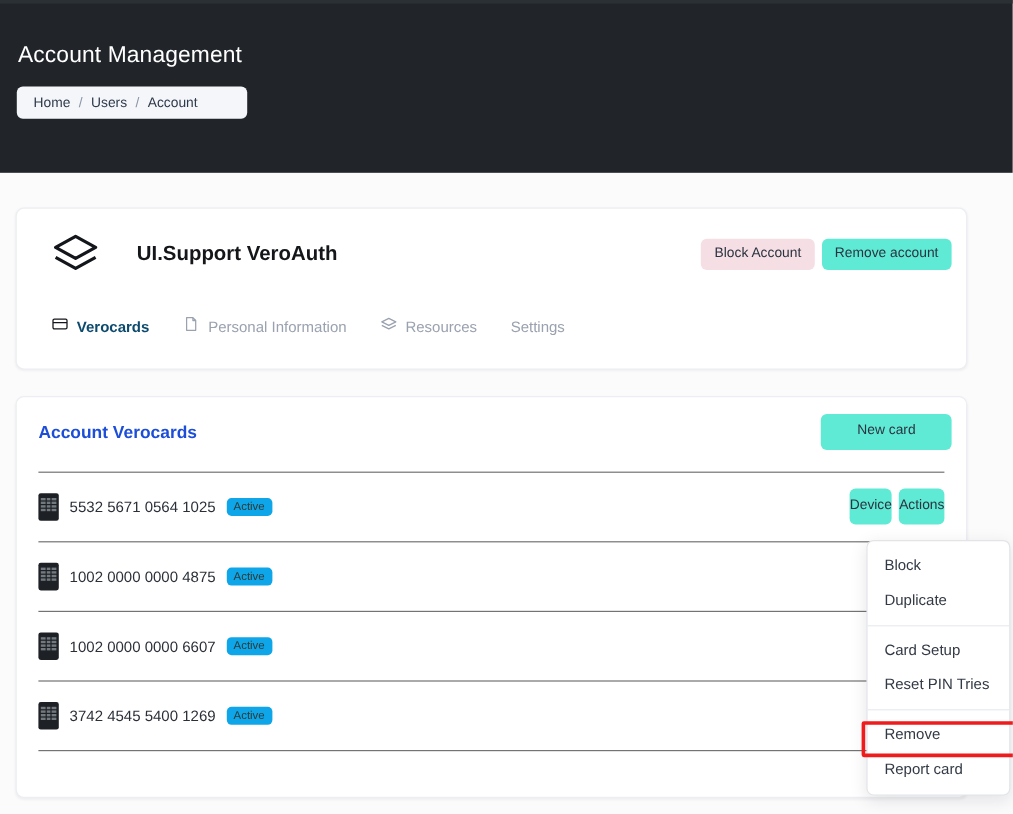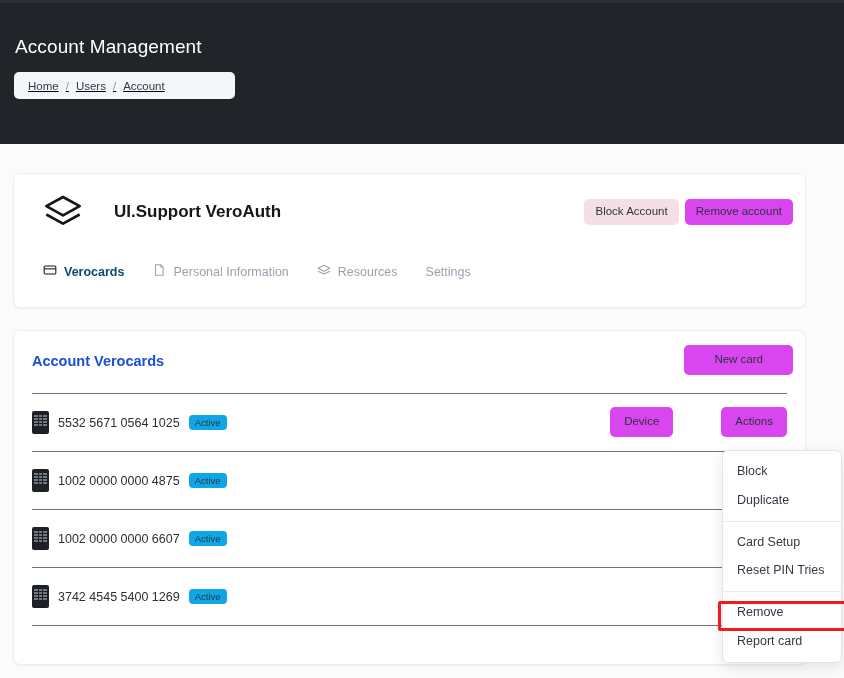--- a/index.html
+++ b/index.html
@@ -18,25 +18,24 @@
     background: #212529;
     border-top: 3px solid #2b3035;
   }
   .page-title {
     position: absolute; left: 15px; top: 33px;
     font-size: 19px; font-weight: normal; color: #ffffff;
     letter-spacing: .1px;
   }
   .breadcrumb {
     position: absolute; left: 14px; top: 69px;
-    width: 221px; height: 27px;
+    width: 192px; height: 27px;
     background: #f4f6fa; border-radius: 5px;
     display: flex; align-items: center; padding: 0 14px;
     gap: 7px;
-    text-decoration: underline;
   }
   .crumb { font-size: 11.5px; color: #2f3a4a; }
   .crumb-sep { font-size: 11.5px; color: #8b95a5; }
 
   
   .card {
     position: absolute; left: 13px; width: 793px;
     background: #ffffff;
     border: 1px solid #eceef1;
     border-radius: 7px;
@@ -54,21 +53,21 @@
   }
   .acct-actions {
     position: absolute; right: 12px; top: 25px;
     display: flex; gap: 6px;
   }
   .btn {
     font-family: "Liberation Sans", sans-serif;
     font-size: 11.5px; color: #2c3340;
     border: none; border-radius: 5px;
     padding: 7px 11px; cursor: pointer;
-    background: #d946ef; line-height: 1;
+    background: #5eead4; line-height: 1;
   }
   .btn-danger { background: #f5dfe4; }
 
   .tabs {
     position: absolute; left: 29px; top: 89px;
     display: flex; align-items: center; gap: 28px;
   }
   .tab { display: flex; align-items: center; gap: 7px; cursor: pointer; }
   .tab-label { font-size: 12.5px; color: #9aa2af; }
   .tab.active .tab-label { color: #0c4a6e; font-weight: bold; }
@@ -91,21 +90,21 @@
   .badge {
     margin-left: 9px;
     background: #0ea5e9; color: #2c3a33;
     font-size: 9.5px; border-radius: 4px;
     padding: 3px 6px; line-height: 1;
   }
   .row-actions {
     position: absolute; right: 0; top: 13px;
     display: flex; gap: 6px;
   }
-  .row-actions .btn { padding: 9px 14px; margin-left: 42px; }
+  .row-actions .btn { padding: 9px 0; }
 
   
   .token {
     position: absolute; left: 0; top: 17px;
     width: 17px; height: 23px;
     background: #1d2126; border-radius: 2px;
     padding: 2px;
   }
   .token .screen { height: 6px; background: #e6e8ea; border-radius: 1px; }
   .token .keys {

